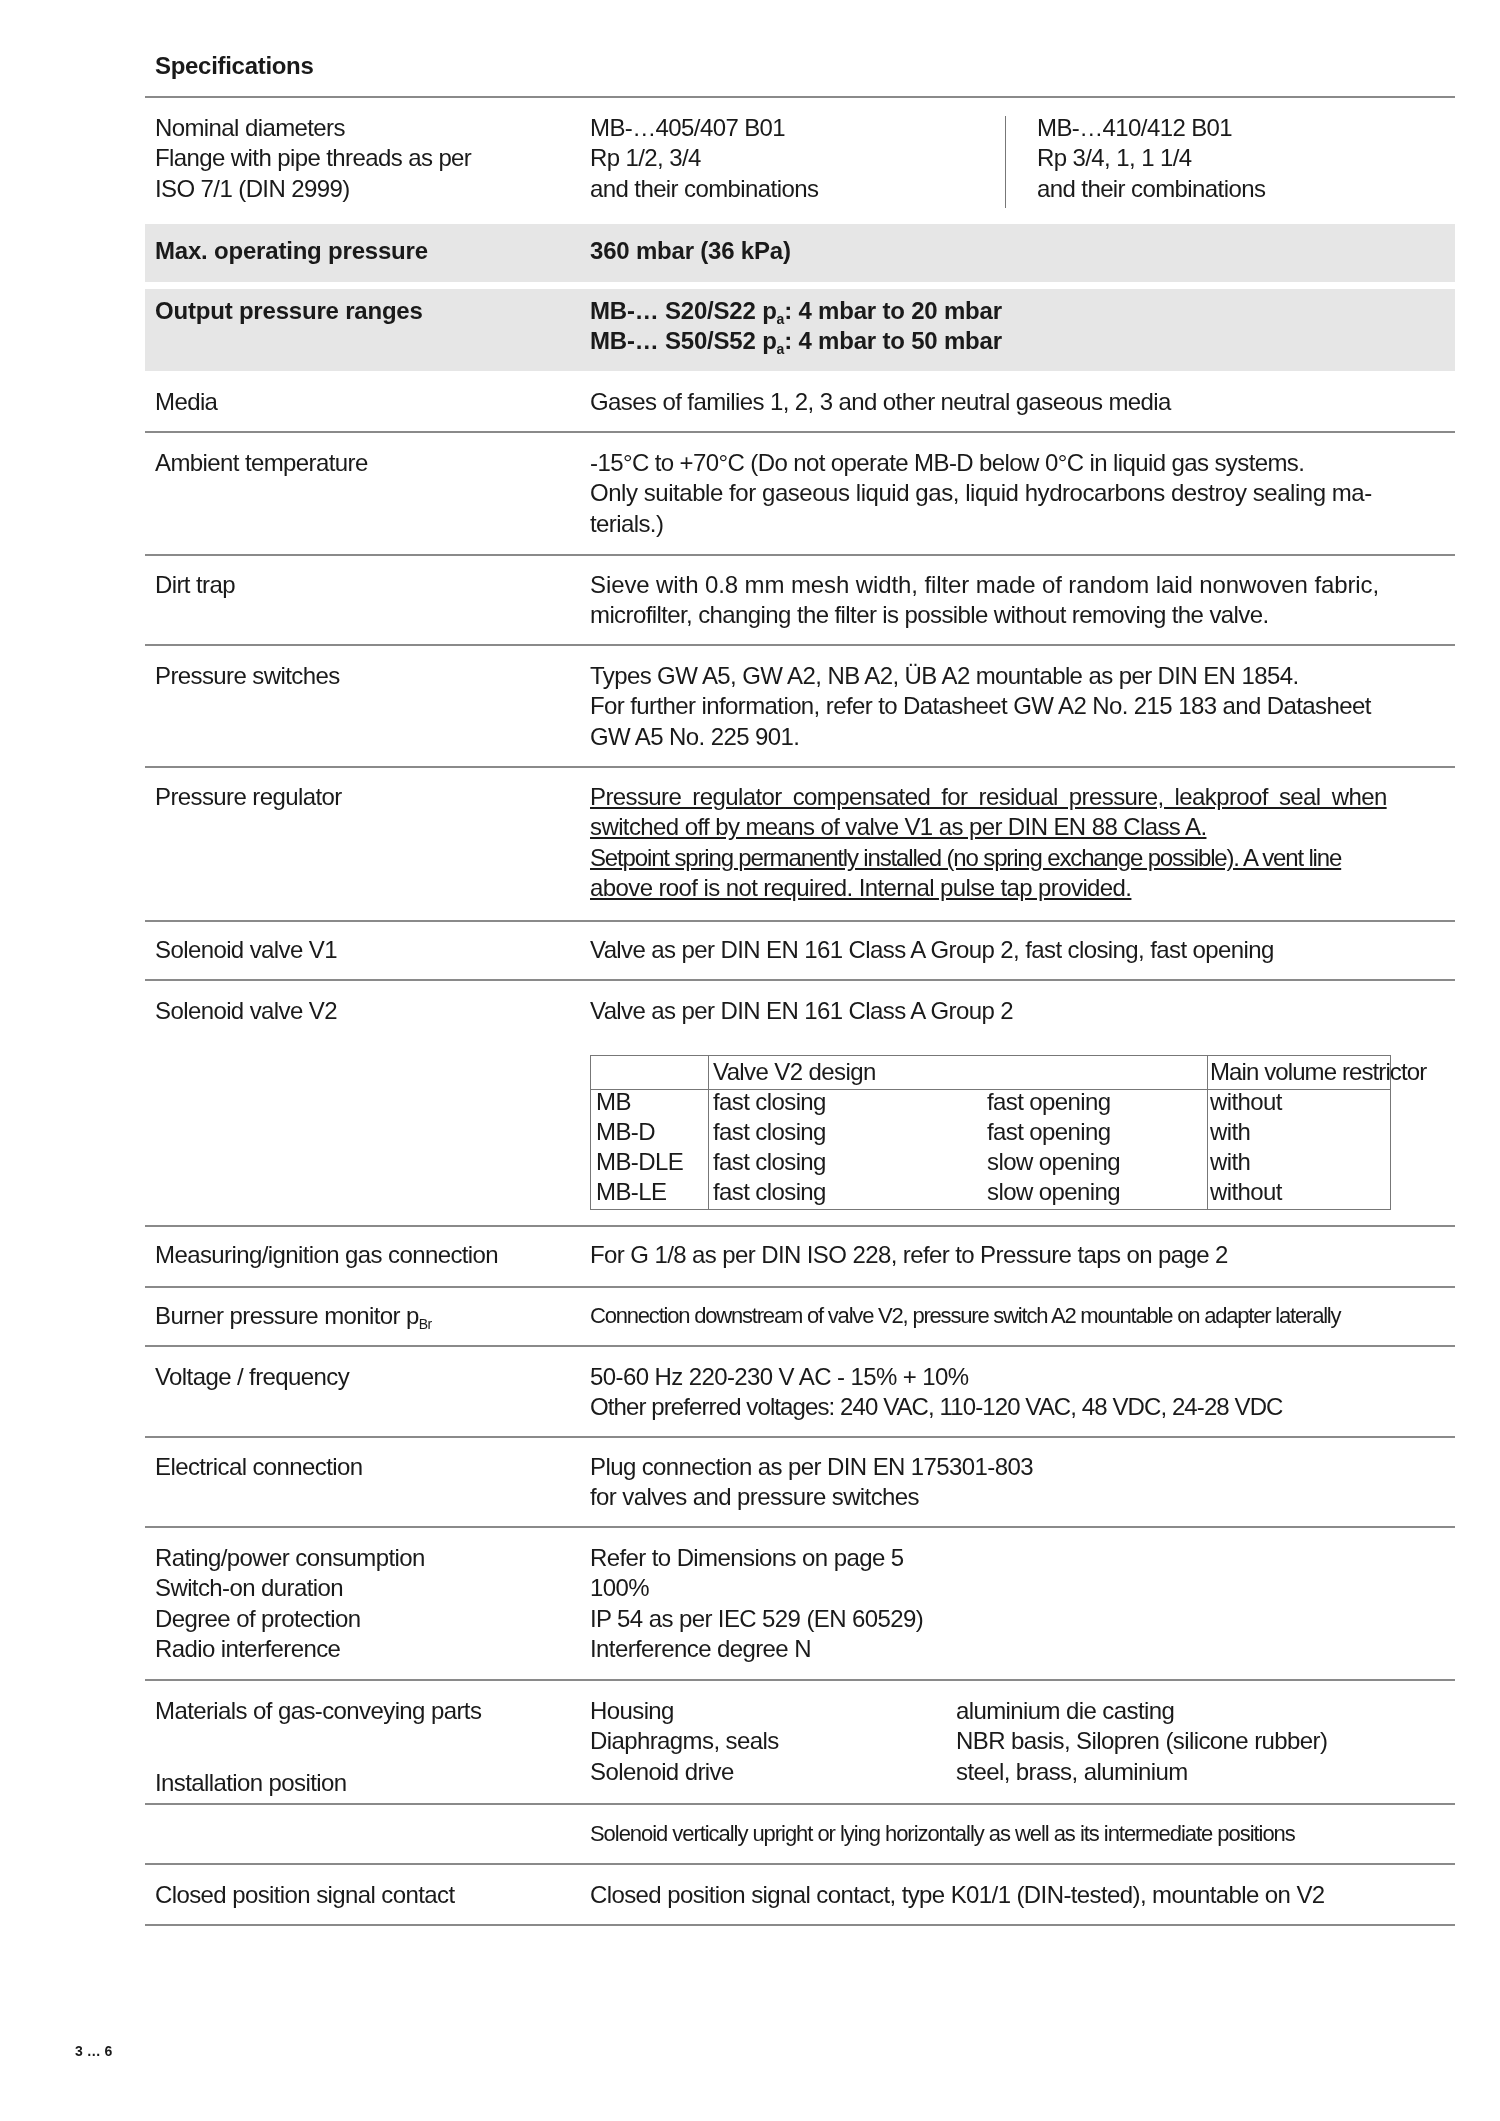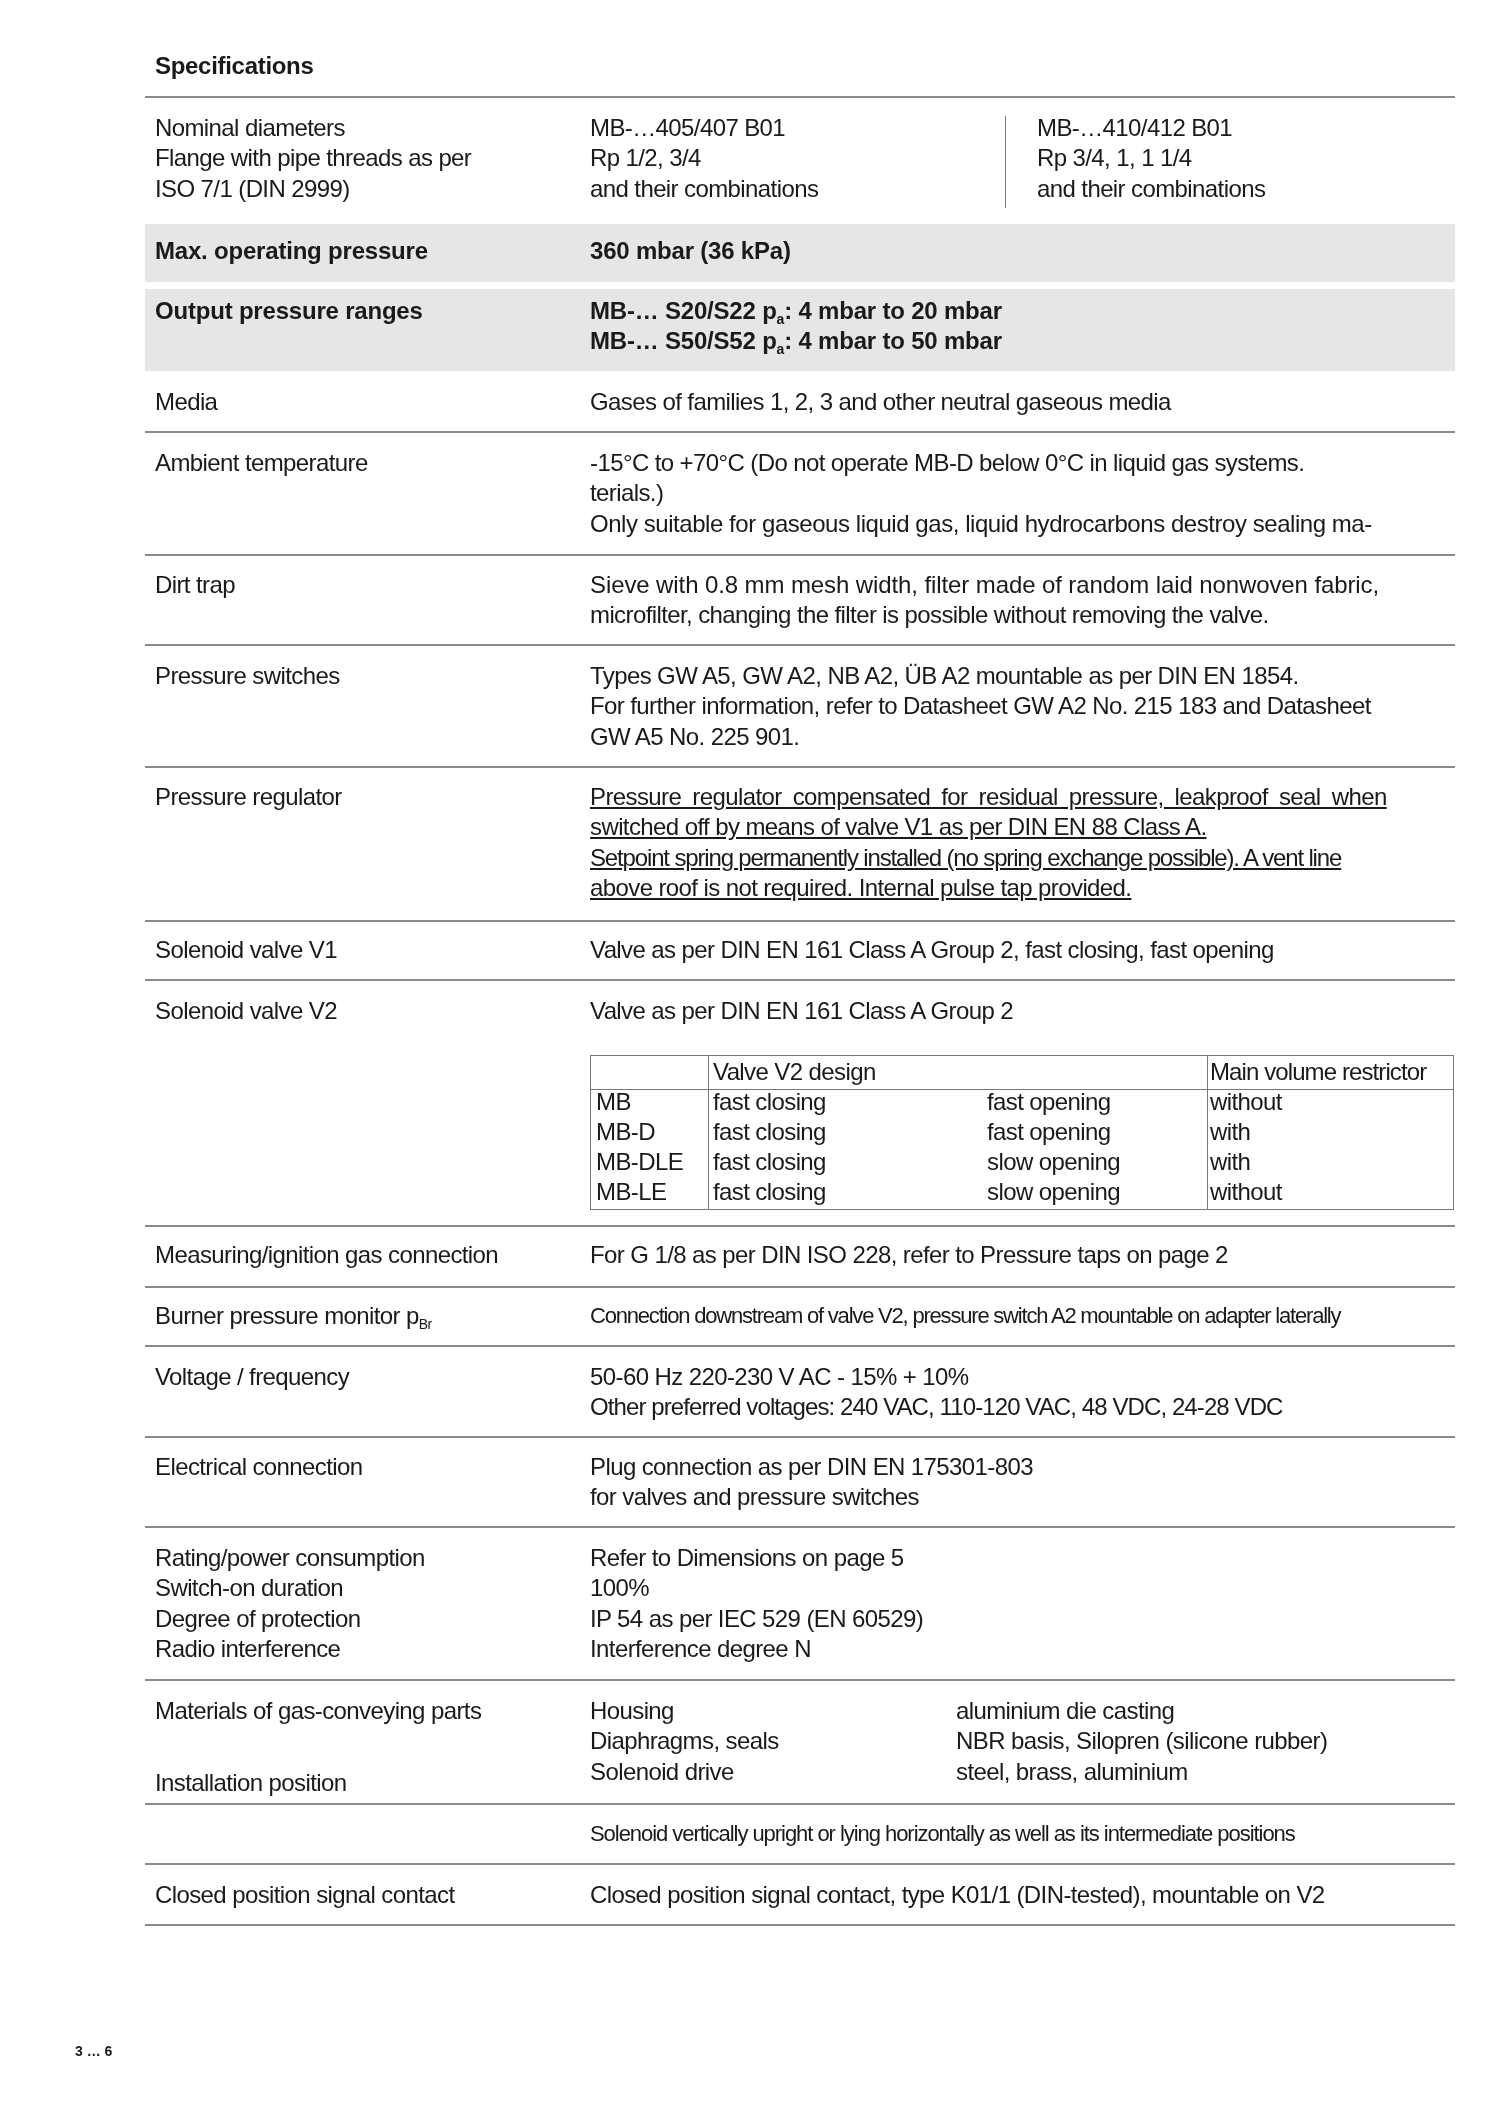--- a/index.html
+++ b/index.html
@@ -10,21 +10,21 @@
   .rule { position:absolute; left:145px; width:1310px; height:2px; background:#8a8a8a; }
   .gray { position:absolute; left:145px; width:1310px; background:#e6e6e6; }
   .txt { position:absolute; font-size:24px; line-height:30.4px; letter-spacing:-0.6px; white-space:nowrap; }
   .lbl { left:155px; }
   .val { left:590px; }
   .bold { font-weight:bold; letter-spacing:-0.2px; }
   .narrow { letter-spacing:-1.15px; }
   sub { font-size:14px; line-height:0; vertical-align:-5px; }
   .vdiv { position:absolute; left:1005px; top:116px; width:1px; height:92px; background:#777; }
   
-  .itab { position:absolute; left:590px; top:1055px; width:864px; height:155px;
+  .itab { position:absolute; left:590px; top:1055px; width:801px; height:155px;
           border:1px solid #777; box-sizing:border-box; }
   .itab .c1 { position:absolute; left:117px; top:0; width:1px; height:100%; background:#777; }
   .itab .c2 { position:absolute; left:616px; top:0; width:1px; height:100%; background:#777; }
   .itab .hr { position:absolute; left:0; top:33px; width:100%; height:1px; background:#777; }
   .itab .cell { position:absolute; font-size:24px; line-height:30px; letter-spacing:-0.6px; white-space:nowrap; }
   .page-num { left:75px; top:2043px; font-size:14px; font-weight:bold; }
 </style>
 </head>
 <body>
 
@@ -59,22 +59,22 @@
   <div><span>MB-… S50/S52 p</span><sub>a</sub><span>: 4 mbar to 50 mbar</span></div>
 </div>
 
 <div class="txt lbl" style="top:387px;">Media</div>
 <div class="txt val" style="top:387px;">Gases of families 1, 2, 3 and other neutral gaseous media</div>
 <div class="rule" style="top:431px;"></div>
 
 <div class="txt lbl" style="top:448px;">Ambient temperature</div>
 <div class="txt val" style="top:448px;">
   <div>-15°C to +70°C (Do not operate MB-D below 0°C in liquid gas systems.</div>
+  <div style="letter-spacing:-0.45px;">Only suitable for gaseous liquid gas, liquid hydrocarbons destroy sealing ma-</div>
   <div>terials.)</div>
-  <div style="letter-spacing:-0.45px;">Only suitable for gaseous liquid gas, liquid hydrocarbons destroy sealing ma-</div>
 </div>
 <div class="rule" style="top:554px;"></div>
 
 <div class="txt lbl" style="top:570px;">Dirt trap</div>
 <div class="txt val" style="top:570px;">
   <div style="letter-spacing:-0.1px;">Sieve with 0.8 mm mesh width, filter made of random laid nonwoven fabric,</div>
   <div>microfilter, changing the filter is possible without removing the valve.</div>
 </div>
 <div class="rule" style="top:644px;"></div>
 

